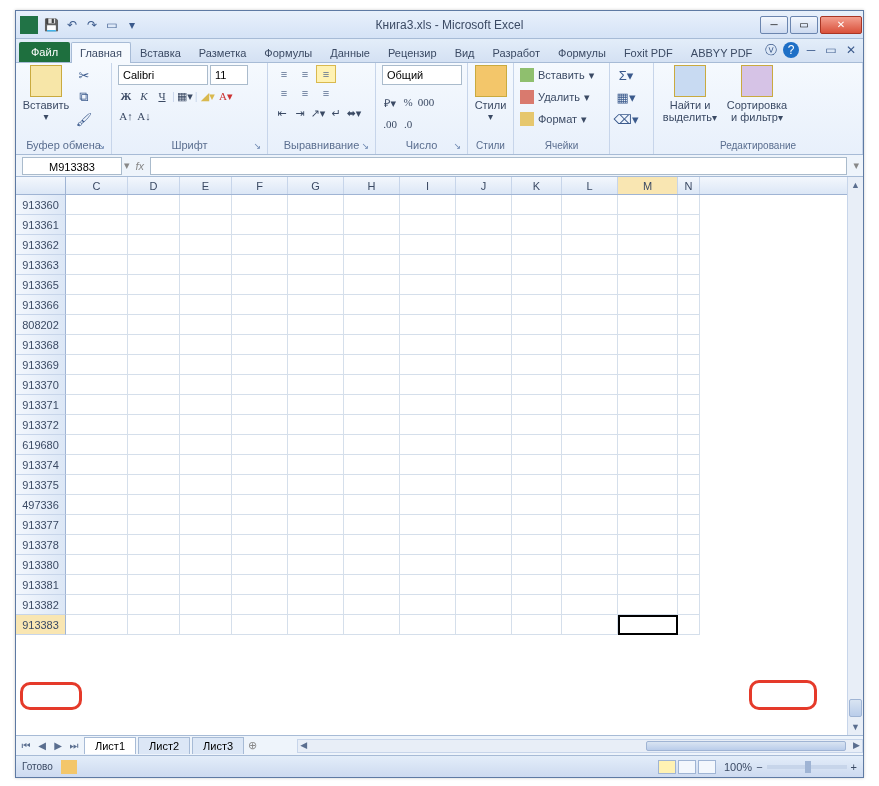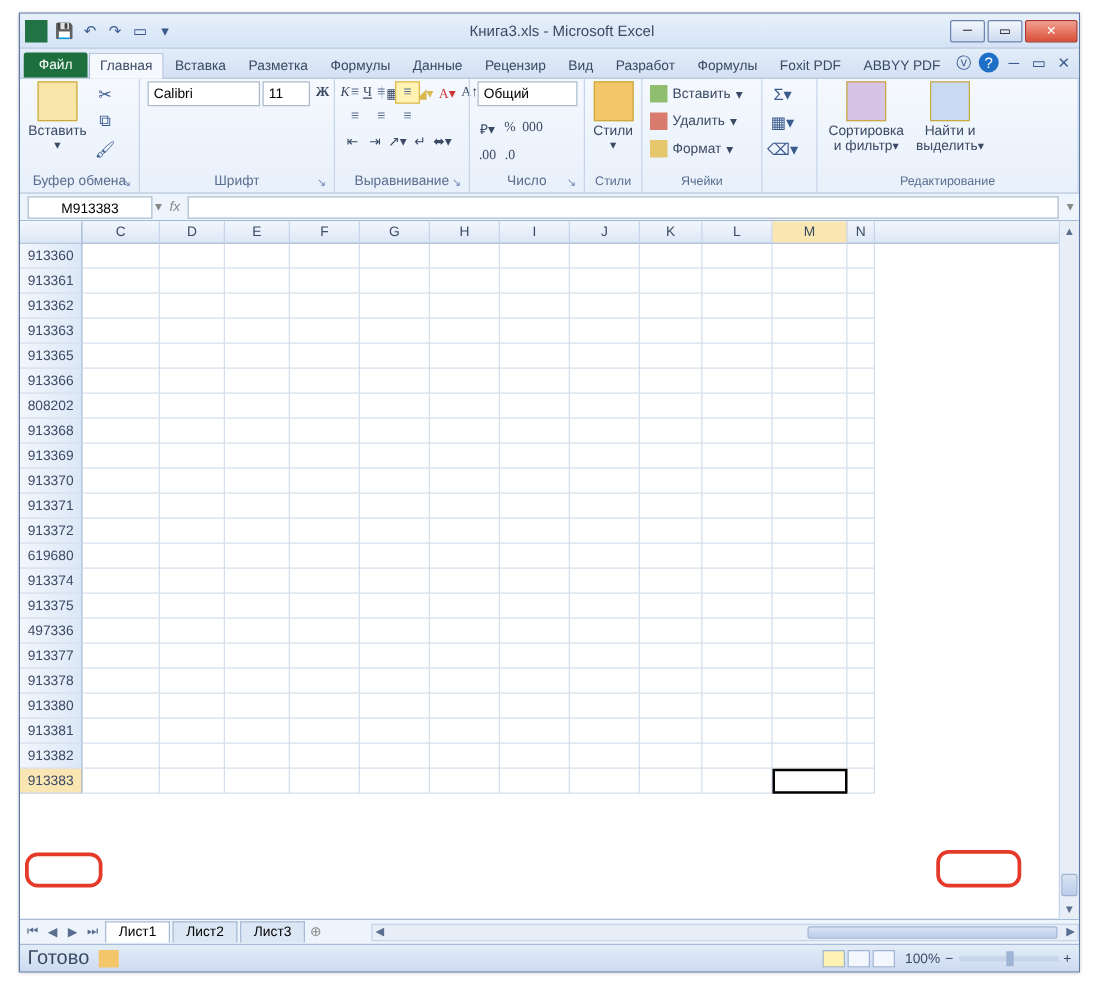--- a/index.html
+++ b/index.html
@@ -66,21 +66,21 @@
 .vscroll .arr.up { top: 0; }
 .vscroll .arr.dn { bottom: 0; }
 .sheet-tabs { height: 20px; background: #eef4fb; border-top: 1px solid #a7bbd6; display: flex; align-items: center; }
 .nav-btns { display: flex; gap: 0; margin-left: 2px; }
 .nav-btns span { width: 16px; text-align: center; color: #5a6e8f; cursor: pointer; font-size: 10px; }
 .stab { padding: 2px 10px; background: #fff; border: 1px solid #a7bbd6; border-bottom: none; margin-left: 2px; font-size: 11px; cursor: pointer; }
 .stab.inactive { background: #dce7f6; }
 .hscroll { flex: 1; margin-left: 40px; height: 14px; background: #e8eef7; border: 1px solid #c7d5ea; position: relative; }
 .hscroll .thumb { position: absolute; top: 1px; bottom: 1px; right: 16px; width: 200px; background: linear-gradient(#d9e4f2,#b9ccea); border: 1px solid #9fb4d4; border-radius: 2px; }
 .status-bar { height: 22px; background: linear-gradient(#e3edf9,#cddaf0); border-top: 1px solid #a7bbd6; display: flex; align-items: center; padding: 0 6px; }
-.status-bar .ready { color: #3b4a64; font-size: 16px; text-align: center; }
+.status-bar .ready { color: #3b4a64; font-size: 10px; text-align: center; }
 .status-bar .spacer { flex: 1; }
 .view-btns { display: flex; gap: 2px; margin-right: 8px; }
 .vb { width: 18px; height: 14px; border: 1px solid #9fb4d4; background: #f3f7fd; cursor: pointer; }
 .vb.active { background: #fff2b3; }
 .zoom { display: flex; align-items: center; gap: 4px; color: #3b4a64; font-size: 11px; }
 .slider { width: 80px; height: 4px; background: #c7d5ea; position: relative; }
 .slider .knob { position: absolute; left: 38px; top: -4px; width: 6px; height: 12px; background: #9fb4d4; }
 .highlight { position: absolute; border: 3px solid #e53a2a; border-radius: 10px; pointer-events: none; }
 .hl1 { left: 20px; top: 682px; width: 62px; height: 28px; }
 .hl2 { left: 749px; top: 680px; width: 68px; height: 30px; }
@@ -140,21 +140,21 @@
         <div class="small-col">
           <span class="sm-btn">✂</span>
           <span class="sm-btn">⧉</span>
           <span class="sm-btn">🖌</span>
         </div>
       </div>
       <div class="group-label"><span>Буфер обмена</span><span class="dlg">↘</span></div>
     </div>
 
     <div class="group" style="width:156px">
-      <div class="group-body" style="flex-direction:row;gap:2px">
+      <div class="group-body" style="flex-direction:column;gap:2px">
         <div class="font-row">
           <div class="font-combo">Calibri</div>
           <div class="size-combo">11</div>
         </div>
         <div class="font-row">
           <span class="mini b">Ж</span>
           <span class="mini i">К</span>
           <span class="mini u">Ч</span>
           <span style="color:#c7d5ea">|</span>
           <span class="mini">▦▾</span>
@@ -234,27 +234,27 @@
           <span class="sm-btn">Σ▾</span>
           <span class="sm-btn">▦▾</span>
           <span class="sm-btn">⌫▾</span>
         </div>
       </div>
       <div class="group-label"></div>
     </div>
 
     <div class="group" style="flex:1">
       <div class="group-body">
+        <div class="big-btn" style="width:60px">
+          <div class="icon" style="background:#c8daf2"></div>
+          <div class="lbl"><span>Найти и выделить</span>▾</div>
+        </div>
         <div class="big-btn" style="width:66px">
           <div class="icon" style="background:#d6c3e6"></div>
           <div class="lbl"><span>Сортировка и фильтр</span>▾</div>
-        </div>
-        <div class="big-btn" style="width:60px">
-          <div class="icon" style="background:#c8daf2"></div>
-          <div class="lbl"><span>Найти и выделить</span>▾</div>
         </div>
       </div>
       <div class="group-label">Редактирование</div>
     </div>
   </div>
 
   <div class="formula-bar">
     <div class="name-box">M913383</div>
     <span style="color:#888;cursor:pointer">▾</span>
     <div class="fx-btns">

